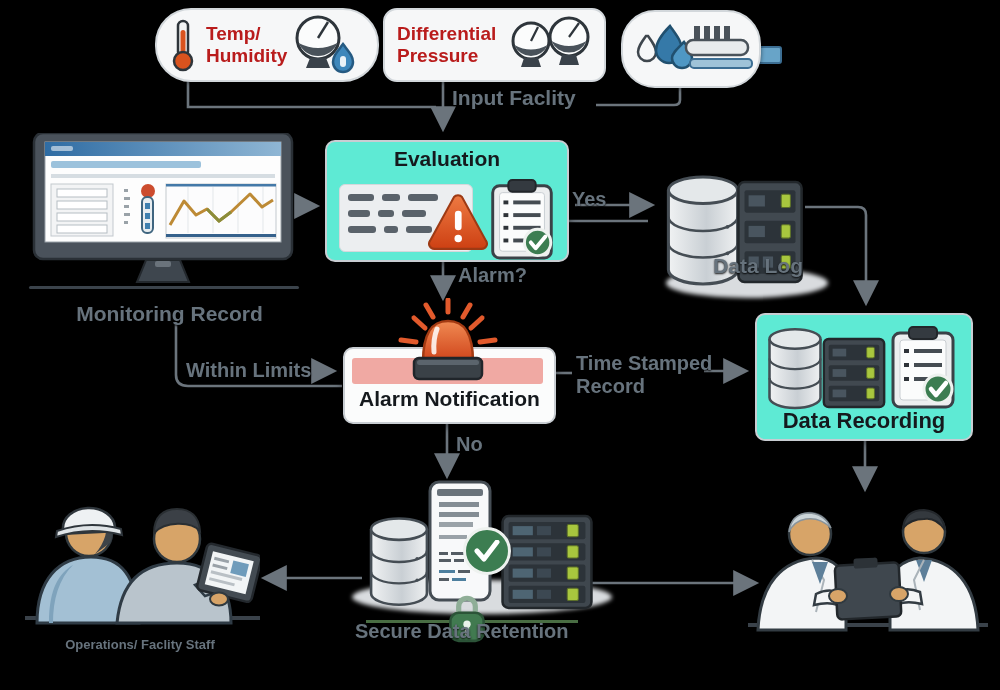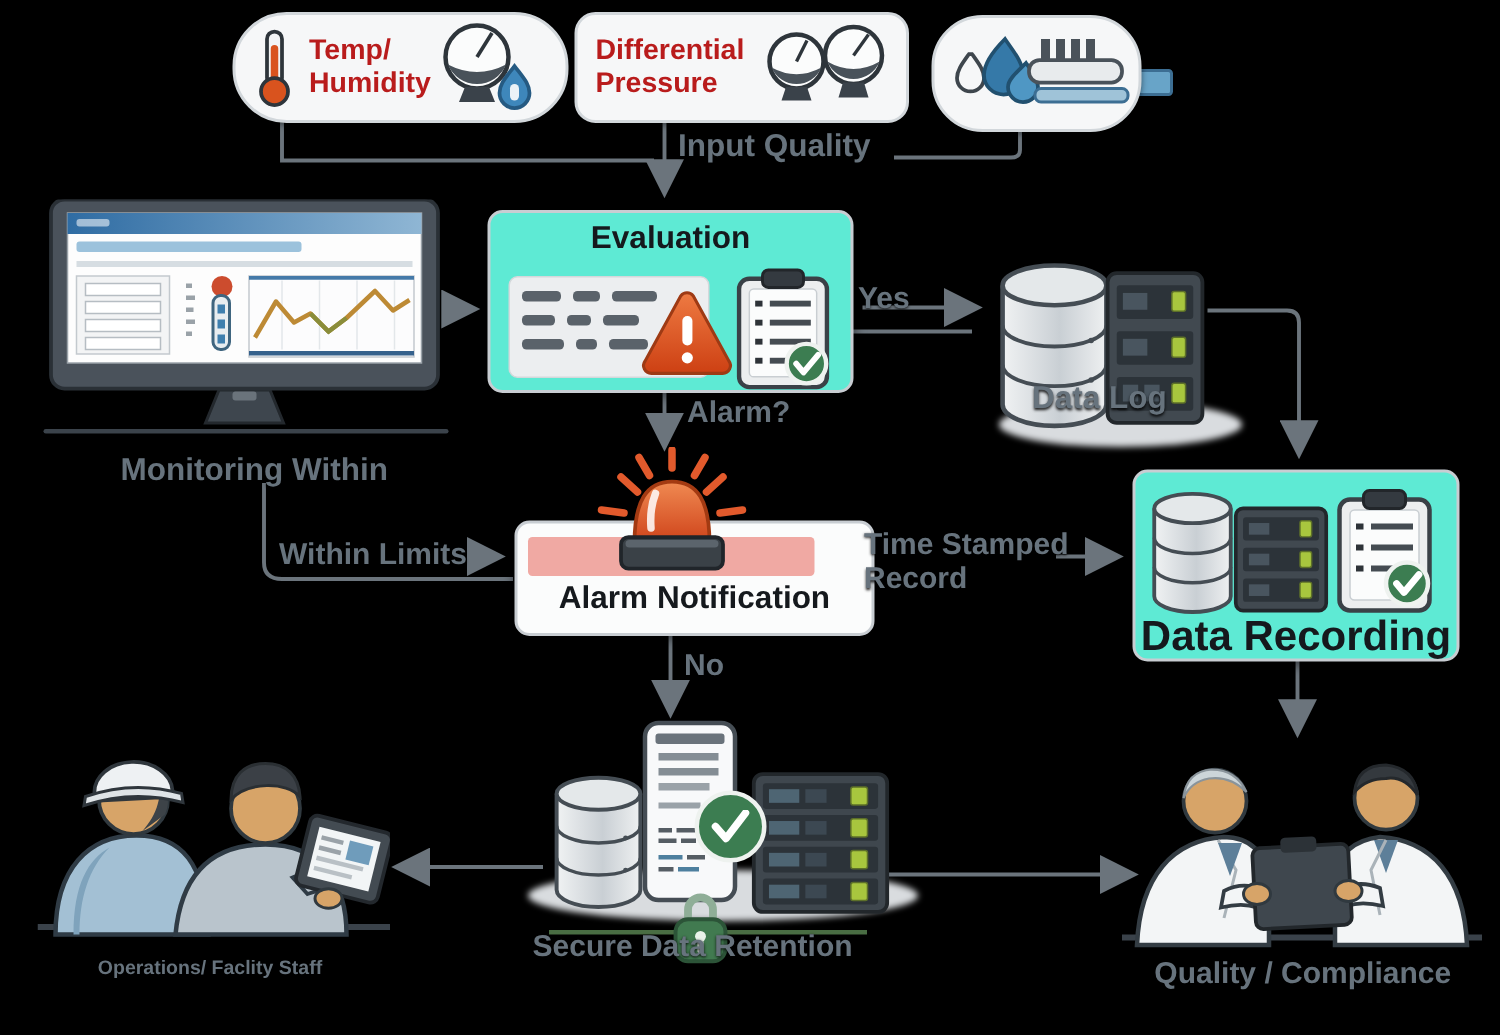--- a/index.html
+++ b/index.html
@@ -98,21 +98,21 @@
       <rect x="60" y="26" width="62" height="15" rx="7" fill="#e8ebed" stroke="#49525a" stroke-width="2.5"></rect>
       <rect x="68" y="12" width="6" height="15" fill="#4a525a"></rect>
       <rect x="78" y="12" width="6" height="15" fill="#4a525a"></rect>
       <rect x="88" y="12" width="6" height="15" fill="#4a525a"></rect>
       <rect x="98" y="12" width="6" height="15" fill="#4a525a"></rect>
       <rect x="64" y="45" width="62" height="9" rx="4" fill="#9fc3d8" stroke="#3c6e93" stroke-width="2"></rect>
     </svg>
   </div>
   <div class="abs" style="left:754px;top:46px;width:24px;height:14px;background:#68a4c8;border:2px solid #3c6e93;border-radius:3px;z-index:2;"></div>
 
-  <div class="abs flow-label" style="left:452px;top:86px;font-size:21px;z-index:4;">Input Quality</div>
+  <div class="abs flow-label" style="left:452px;top:86px;font-size:21px;z-index:4;">Input Faclity</div>
 
   <svg class="abs" style="left:28px;top:133px;z-index:3" width="272" height="162" viewBox="0 0 272 162">
     <defs>
       <linearGradient id="hdr" x1="0" y1="0" x2="1" y2="0">
         <stop offset="0" stop-color="#2f6ca3"></stop>
           <stop offset="1" stop-color="#8fb6d4"></stop>
       </linearGradient>
     </defs>
     <rect x="1" y="153" width="270" height="3" rx="1.5" fill="#3b434b"></rect>
     <path d="M118,127 L152,127 L161,149 L109,149 Z" fill="#3e464e" stroke="#23282d" stroke-width="2"></path>
@@ -141,21 +141,21 @@
     <rect x="138" y="51" width="110" height="2.5" fill="#4479a8"></rect>
     <rect x="138" y="101" width="110" height="3" fill="#35618c"></rect>
     <line x1="160" y1="54" x2="160" y2="100" stroke="#e3e7ea"></line>
       <line x1="185" y1="54" x2="185" y2="100" stroke="#e3e7ea"></line>
     <line x1="210" y1="54" x2="210" y2="100" stroke="#e3e7ea"></line>
       <line x1="235" y1="54" x2="235" y2="100" stroke="#e3e7ea"></line>
     <polyline points="142,92 156,68 168,82 179,76 191,88 203,79 222,61 234,74 245,67" fill="none" stroke="#bd8a35" stroke-width="3" stroke-linejoin="round"></polyline>
     <polyline points="179,76 191,88 203,79" fill="none" stroke="#8a8d3a" stroke-width="3"></polyline>
     <rect x="127" y="128" width="16" height="6" rx="2" fill="#6a737b"></rect>
   </svg>
-  <div class="abs flow-label" style="left:72px;top:302px;width:195px;text-align:center;font-size:21px;z-index:4;">Monitoring Within</div>
+  <div class="abs flow-label" style="left:72px;top:302px;width:195px;text-align:center;font-size:21px;z-index:4;">Monitoring Record</div>
 
   <div class="abs node-box" style="left:325px;top:140px;width:240px;height:118px;z-index:3;">
     <div class="node-title" style="margin-top:5px;">Evaluation</div>
     <div class="abs" style="left:12px;top:42px;width:132px;height:66px;background:#eceef0;border:1px solid #d4d8db;border-radius:6px;">
       <div class="dash-row">
           <div class="dash" style="width:26px"></div>
           <div class="dash" style="width:18px"></div>
           <div class="dash" style="width:30px"></div>
         </div>
       <div class="dash-row">
@@ -224,23 +224,23 @@
         <rect x="44" y="14" width="9" height="13" rx="1.5" fill="#a8c63e" stroke="#5d7029"></rect>
       <rect x="8" y="40" width="50" height="22" rx="2" fill="#2c3339"></rect>
       <rect x="12" y="45" width="16" height="11" fill="#49555f"></rect>
         <rect x="44" y="44" width="9" height="13" rx="1.5" fill="#a8c63e" stroke="#5d7029"></rect>
       <rect x="8" y="70" width="50" height="22" rx="2" fill="#2c3339"></rect>
       <rect x="12" y="75" width="10" height="11" fill="#49555f"></rect>
         <rect x="26" y="75" width="10" height="11" fill="#49555f"></rect>
       <rect x="44" y="74" width="9" height="13" rx="1.5" fill="#a8c63e" stroke="#5d7029"></rect>
     </g>
   </svg>
-  <div class="abs flow-label" style="left:688px;top:254px;width:115px;text-align:left;font-size:21px;z-index:5;">Data Log</div>
-
-  <div class="abs node-box" style="left:343px;top:347px;width:209px;height:73px;background:#fbfcfc;z-index:3;padding-left:27px;">
+  <div class="abs flow-label" style="left:688px;top:254px;width:115px;text-align:right;font-size:21px;z-index:5;">Data Log</div>
+
+  <div class="abs node-box" style="left:343px;top:347px;width:209px;height:73px;background:#fbfcfc;z-index:3;">
     <div class="abs" style="left:7px;top:9px;width:191px;height:26px;background:#f0a9a3;border-radius:3px;"></div>
     <div class="node-title" style="position:absolute;left:0;right:0;top:38px;">Alarm Notification</div>
   </div>
   <svg class="abs" style="left:392px;top:298px;z-index:4" width="112" height="86" viewBox="0 0 112 86">
     <defs>
         <linearGradient id="dome" x1="0" y1="0" x2="0" y2="1">
       <stop offset="0" stop-color="#f08a52"></stop>
           <stop offset="1" stop-color="#cf431a"></stop>
         </linearGradient>
       </defs>
@@ -291,21 +291,21 @@
       <rect x="18" y="2" width="28" height="12" rx="4" fill="#343a40" stroke="#22262a" stroke-width="2"></rect>
       <rect x="13" y="24" width="5" height="4" fill="#2e3338"></rect>
         <rect x="23" y="24" width="28" height="4" fill="#454c52"></rect>
       <rect x="13" y="38" width="5" height="4" fill="#2e3338"></rect>
         <rect x="23" y="38" width="28" height="4" fill="#454c52"></rect>
       <rect x="13" y="52" width="5" height="4" fill="#2e3338"></rect>
         <rect x="23" y="52" width="18" height="4" fill="#454c52"></rect>
       <circle cx="47" cy="64" r="14" fill="#3c7d51" stroke="#eef2ef" stroke-width="3"></circle>
       <path d="M40,64 l5,6 l10,-12" fill="none" stroke="#ffffff" stroke-width="4.5" stroke-linecap="round" stroke-linejoin="round"></path>
     </svg>
-    <div class="node-title" style="position:absolute;left:0;right:0;top:93px;font-size:28px;">Data Recording</div>
+    <div class="node-title" style="position:absolute;left:0;right:0;top:93px;font-size:22px;">Data Recording</div>
   </div>
 
   <div class="abs shadow-ellipse" style="left:352px;top:580px;width:260px;height:34px;z-index:2;"></div>
   <svg class="abs" style="left:362px;top:516px;z-index:3" width="74" height="92" viewBox="0 0 76 112">
     <path d="M4,16 L4,94 A34,14 0 0 0 72,94 L72,16" fill="url(#cyl)" stroke="#454d54" stroke-width="3.2"></path>
     <path d="M4,42 A34,14 0 0 0 72,42" fill="none" stroke="#454d54" stroke-width="2.8"></path>
     <path d="M4,68 A34,14 0 0 0 72,68" fill="none" stroke="#454d54" stroke-width="2.8"></path>
     <ellipse cx="38" cy="16" rx="34" ry="13" fill="#e4e8ea" stroke="#454d54" stroke-width="3.2"></ellipse>
     <circle cx="60" cy="52" r="2" fill="#454d54"></circle>
       <circle cx="60" cy="78" r="2" fill="#454d54"></circle>
@@ -401,15 +401,14 @@
     <path d="M155,38 Q157,20 176,20 Q195,22 197,40 Q188,27 176,29 Q163,29 155,38 Z" fill="#34393e" stroke="#24282c" stroke-width="2"></path>
     <path d="M68,104 C78,99 86,100 92,103 L90,115 C82,112 74,113 66,115 Z" fill="#f3f5f6" stroke="#333c43" stroke-width="2.5"></path>
     <path d="M172,102 C162,98 154,99 148,102 L150,114 C158,111 166,112 174,114 Z" fill="#f3f5f6" stroke="#333c43" stroke-width="2.5"></path>
     <g transform="rotate(-3 120 100)">
       <rect x="88" y="74" width="64" height="54" rx="5" fill="#3f474e" stroke="#22272b" stroke-width="2.5"></rect>
       <rect x="107" y="68" width="24" height="10" rx="3" fill="#2c3237"></rect>
     </g>
     <ellipse cx="90" cy="106" rx="9" ry="7" fill="#d7a468" stroke="#30393f" stroke-width="2"></ellipse>
     <ellipse cx="151" cy="104" rx="9" ry="7" fill="#d7a468" stroke="#30393f" stroke-width="2"></ellipse>
   </svg>
-  <div class="abs flow-label" style="left:756px;top:638px;width:225px;text-align:center;z-index:5;">Quality / Compliance</div>
 
 </div>
 
 </body></html>

